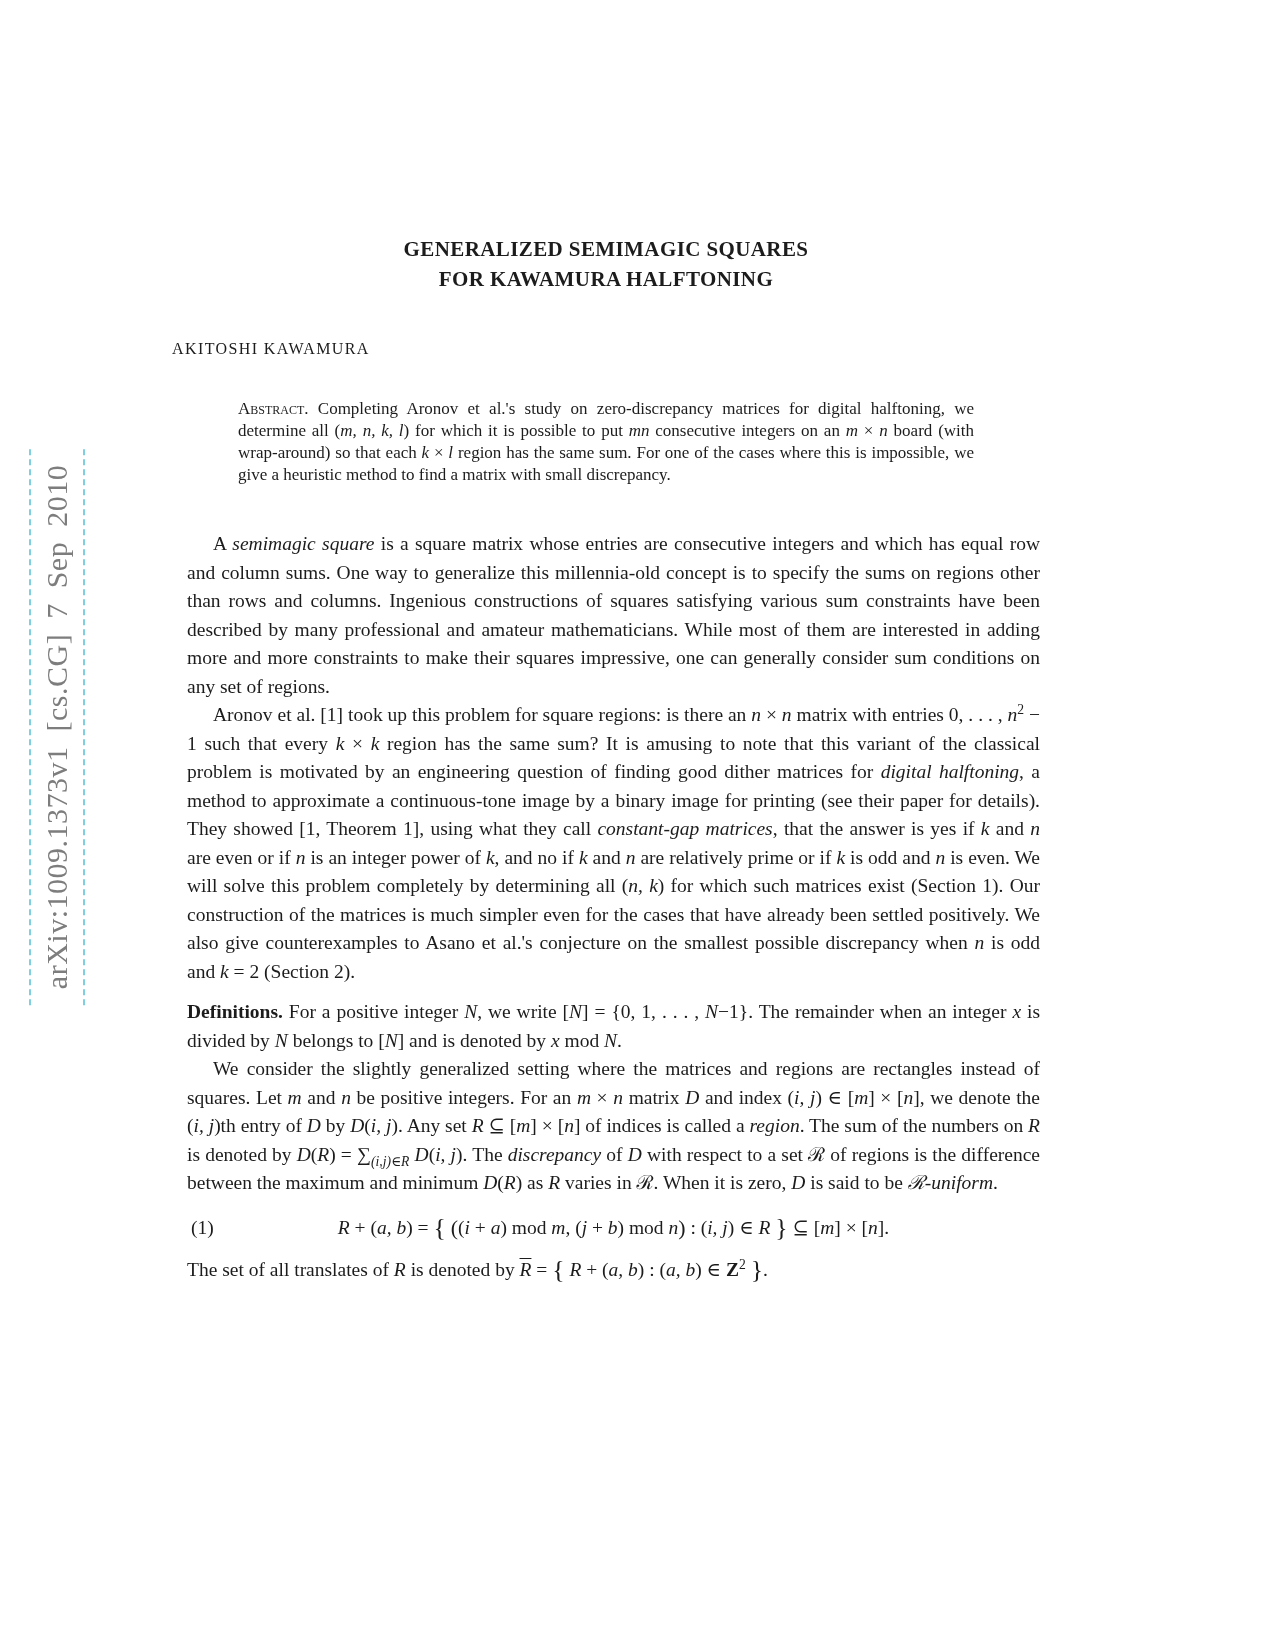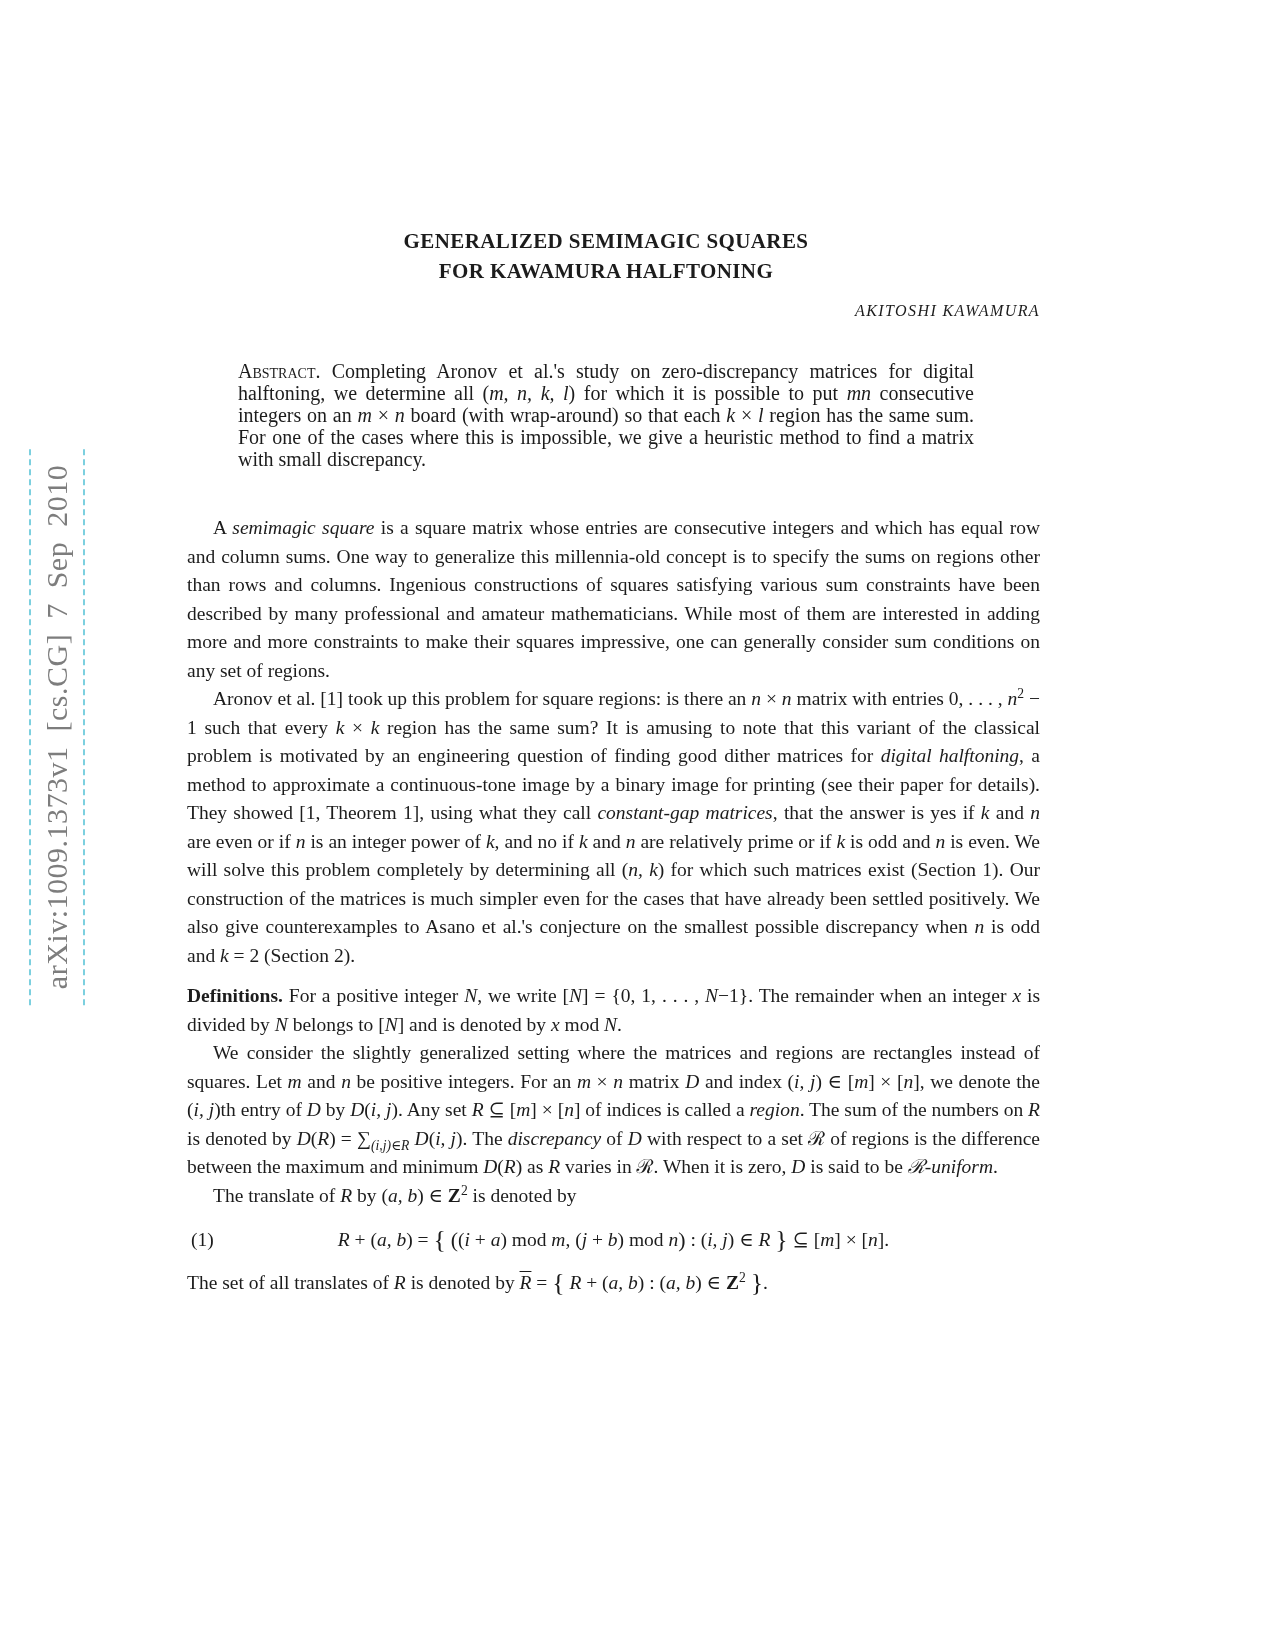--- a/index.html
+++ b/index.html
@@ -24,40 +24,39 @@
     font-size: 30px;
     letter-spacing: 0.5px;
     word-spacing: 7px;
     color: var(--watermark_text, #7d7d7d);
     border-top: 2px dashed var(--watermark_dash, #7cd0df);
     border-bottom: 2px dashed var(--watermark_dash, #7cd0df);
     padding: 9px 16px;
   }
 
   
-  .page { position: absolute; left: 172px; top: 8px; width: 868px; }
+  .page { position: absolute; left: 172px; top: 16px; width: 868px; }
 
   .title {
     margin-top: 218px;
     text-align: center;
     font-weight: bold;
     font-size: 21px;
     line-height: 30px;
     letter-spacing: 0.4px;
   }
   .author {
-    margin-top: 16px;
-    text-align: right;
+    margin-top: 46px;
+    text-align: left;
     font-size: 16px;
     letter-spacing: 1.4px;
-    font-style: italic;
   }
   .abstract {
     margin: 40px 66px 0 66px;
-    font-size: 20px;
+    font-size: 17px;
     line-height: 22px;
     text-align: justify;
   }
   .bodytext {
     margin-top: 44px;
     font-size: 19.5px;
     line-height: 28.5px;
     text-align: justify;
     margin-left: 15px;
   }
@@ -100,21 +99,20 @@
 
   <div class="author">AKITOSHI KAWAMURA</div>
 
   <div class="abstract"><span class="sc">Abstract.</span> Completing Aronov et al.'s study on zero-discrepancy matrices for digital halftoning, we determine all (<span class="it">m, n, k, l</span>) for which it is possible to put <span class="it">mn</span> consecutive integers on an <span class="it">m</span> × <span class="it">n</span> board (with wrap-around) so that each <span class="it">k</span> × <span class="it">l</span> region has the same sum. For one of the cases where this is impossible, we give a heuristic method to find a matrix with small discrepancy.</div>
 
   <div class="bodytext">
     <p class="indent">A <span class="it">semimagic square</span> is a square matrix whose entries are consecutive integers and which has equal row and column sums. One way to generalize this millennia-old concept is to specify the sums on regions other than rows and columns. Ingenious constructions of squares satisfying various sum constraints have been described by many professional and amateur mathematicians. While most of them are interested in adding more and more constraints to make their squares impressive, one can generally consider sum conditions on any set of regions.</p>
     <p class="indent">Aronov et al. [1] took up this problem for square regions: is there an <span class="it">n</span> × <span class="it">n</span> matrix with entries 0, . . . , <span class="it">n</span><span class="sup">2</span> − 1 such that every <span class="it">k</span> × <span class="it">k</span> region has the same sum? It is amusing to note that this variant of the classical problem is motivated by an engineering question of finding good dither matrices for <span class="it">digital halftoning</span>, a method to approximate a continuous-tone image by a binary image for printing (see their paper for details). They showed [1, Theorem 1], using what they call <span class="it">constant-gap matrices</span>, that the answer is yes if <span class="it">k</span> and <span class="it">n</span> are even or if <span class="it">n</span> is an integer power of <span class="it">k</span>, and no if <span class="it">k</span> and <span class="it">n</span> are relatively prime or if <span class="it">k</span> is odd and <span class="it">n</span> is even. We will solve this problem completely by determining all (<span class="it">n, k</span>) for which such matrices exist (Section 1). Our construction of the matrices is much simpler even for the cases that have already been settled positively. We also give counterexamples to Asano et al.'s conjecture on the smallest possible discrepancy when <span class="it">n</span> is odd and <span class="it">k</span> = 2 (Section 2).</p>
     <p class="parskip"><span class="bf">Definitions.</span> For a positive integer <span class="it">N</span>, we write [<span class="it">N</span>] = {0, 1, . . . , <span class="it">N</span>−1}. The remainder when an integer <span class="it">x</span> is divided by <span class="it">N</span> belongs to [<span class="it">N</span>] and is denoted by <span class="it">x</span> mod <span class="it">N</span>.</p>
     <p class="indent">We consider the slightly generalized setting where the matrices and regions are rectangles instead of squares. Let <span class="it">m</span> and <span class="it">n</span> be positive integers. For an <span class="it">m</span> × <span class="it">n</span> matrix <span class="it">D</span> and index (<span class="it">i, j</span>) ∈ [<span class="it">m</span>] × [<span class="it">n</span>], we denote the (<span class="it">i, j</span>)th entry of <span class="it">D</span> by <span class="it">D</span>(<span class="it">i, j</span>). Any set <span class="it">R</span> ⊆ [<span class="it">m</span>] × [<span class="it">n</span>] of indices is called a <span class="it">region</span>. The sum of the numbers on <span class="it">R</span> is denoted by <span class="it">D</span>(<span class="it">R</span>) = ∑<span class="sub it">(i,j)∈R</span> <span class="it">D</span>(<span class="it">i, j</span>). The <span class="it">discrepancy</span> of <span class="it">D</span> with respect to a set ℛ of regions is the difference between the maximum and minimum <span class="it">D</span>(<span class="it">R</span>) as <span class="it">R</span> varies in ℛ. When it is zero, <span class="it">D</span> is said to be <span class="it">ℛ-uniform</span>.</p>
-    <p class="indent">The translate of <span class="it">R</span> by (<span class="it">a, b</span>) ∈ <span class="bf">Z</span><span class="sup">2</span> is denoted by</p>
 
     <div class="equation">
       <span class="eqno">(1)</span>
       <span><span class="it">R</span> + (<span class="it">a, b</span>) = <span class="big">{</span> <span class="bigp">(</span>(<span class="it">i</span> + <span class="it">a</span>) mod <span class="it">m</span>, (<span class="it">j</span> + <span class="it">b</span>) mod <span class="it">n</span><span class="bigp">)</span> : (<span class="it">i, j</span>) ∈ <span class="it">R</span> <span class="big">}</span> ⊆ [<span class="it">m</span>] × [<span class="it">n</span>].</span>
     </div>
 
     <p>The set of all translates of <span class="it">R</span> is denoted by <span class="it ol">R</span> = <span class="big">{</span> <span class="it">R</span> + (<span class="it">a, b</span>) : (<span class="it">a, b</span>) ∈ <span class="bf">Z</span><span class="sup">2</span> <span class="big">}</span>.</p>
   </div>
 
 </div>

